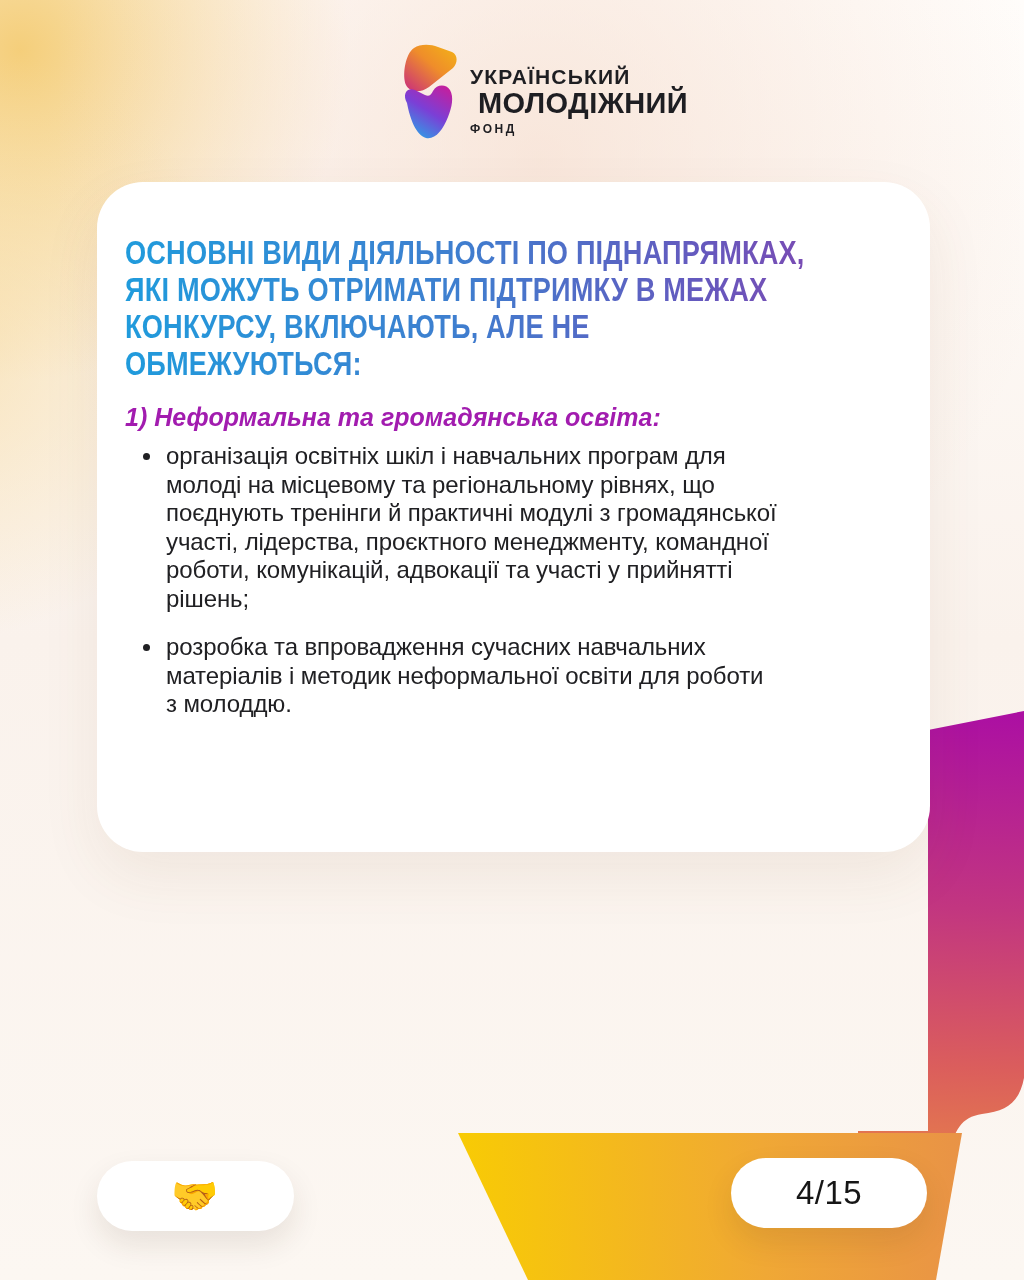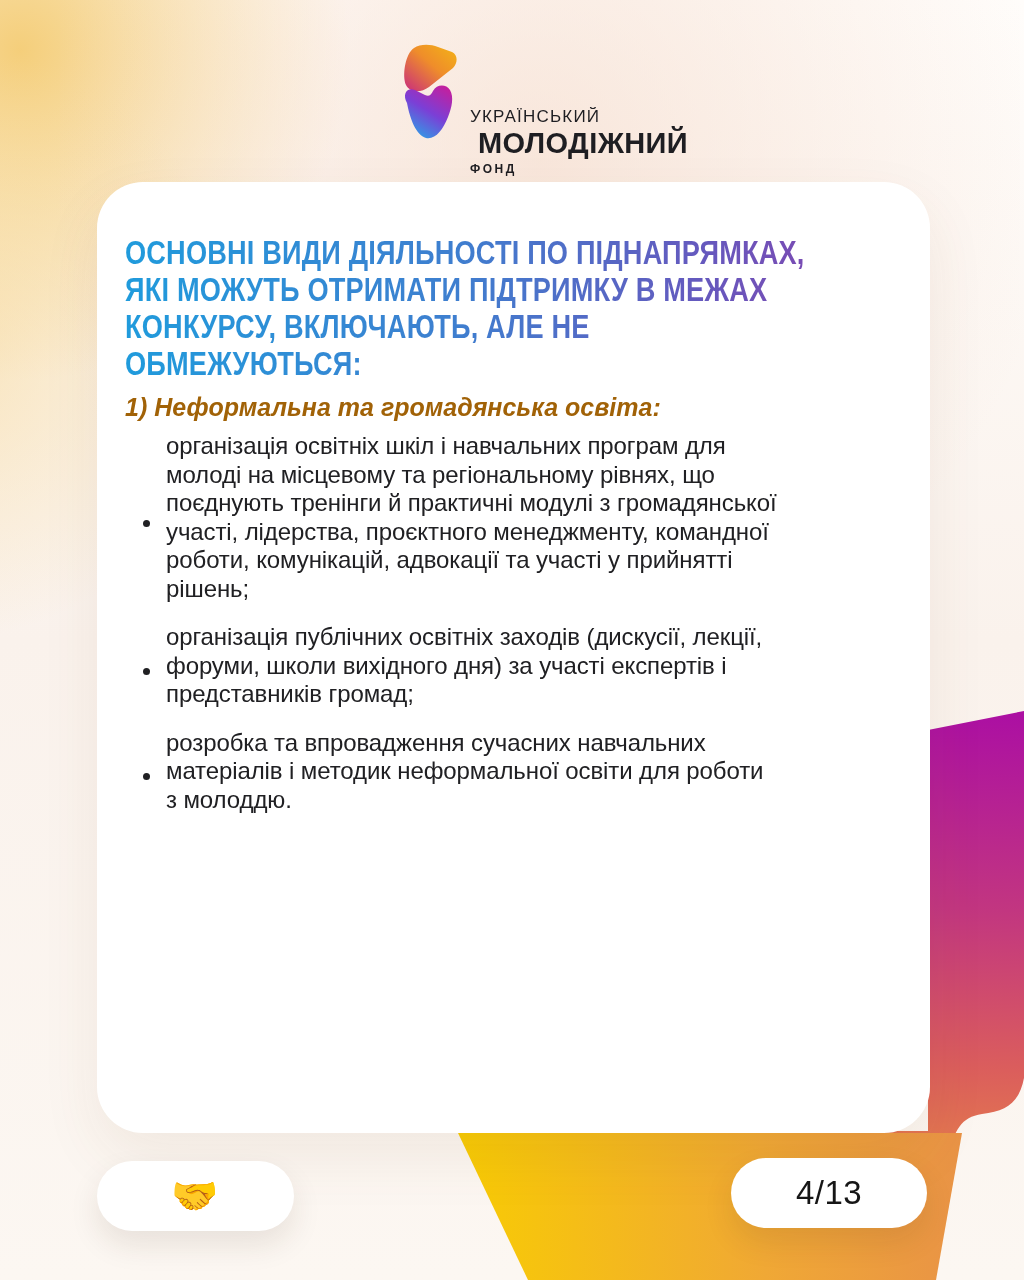--- a/index.html
+++ b/index.html
@@ -9,46 +9,46 @@
   .stage {
     position:relative; width:1024px; height:1280px; overflow:hidden;
     background:#FDF8F4;
   }
   .bg-svg { position:absolute; inset:0; }
 
   
   .logo { position:absolute; left:398px; top:40px; display:flex; align-items:flex-start; }
   .logo-mark { width:62px; height:106px; }
   .logo-text { margin-left:10px; margin-top:26px; color:#1E1E22; }
-  .logo-line1 { font-size:17px; font-weight:400; letter-spacing:1.2px; line-height:21px;margin-top:40px; }
+  .logo-line1 { font-size:21px; font-weight:700; letter-spacing:1.2px; line-height:21px; }
   .logo-line2 { font-size:29px; font-weight:700; letter-spacing:.4px; line-height:32px;margin-left:8px; }
   .logo-line3 { font-size:12px; font-weight:700; letter-spacing:2.5px; line-height:21px; }
 
   
   .card {
-    position:absolute; left:97px; top:182px; width:833px; height:951px;
+    position:absolute; left:97px; top:182px; width:833px; height:670px;
     background:#FFFFFF; border-radius:46px;
     box-shadow:0 24px 60px rgba(120,80,40,.08);
     padding:52px 26px 0 28px; overflow:hidden;
   }
   .heading {
     font-weight:700; font-size:34px; line-height:37px;
     text-transform:uppercase; white-space:pre-line;
     width:1000px; transform:scaleX(.80); transform-origin:0 0;
     background:linear-gradient(90deg,#209BDC 0%,#3F7ECF 42%,#6559BE 72%,#8F3DA8 100%);
     -webkit-background-clip:text; background-clip:text;
     -webkit-text-fill-color:transparent; color:transparent;
     letter-spacing:.2px;
   }
   .subheading {
-    margin-top:10px; font-size:25px; line-height:30px;
-    font-weight:700; font-style:italic; color:#a16207;
+    margin-top:20px; font-size:25px; line-height:30px;
+    font-weight:700; font-style:italic; color:#a21caf;
   }
   .bullets { list-style:none; margin-top:10px; }
-  .bullets li { display:flex; margin-bottom:20px;align-items:center; }
+  .bullets li { display:flex; margin-bottom:20px; }
   .dot {
     flex:none; width:7px; height:7px; border-radius:50%;
     background:#202023; margin:11px 16px 0 18px;
   }
   .btxt {
     font-size:24px; line-height:28.5px; color:#202023;
     white-space:pre-line; letter-spacing:-0.1px;
   }
 
   
@@ -150,33 +150,27 @@
         <span class="dot"></span>
         <span class="btxt">організація освітніх шкіл і навчальних програм для
 молоді на місцевому та регіональному рівнях, що
 поєднують тренінги й практичні модулі з громадянської
 участі, лідерства, проєктного менеджменту, командної
 роботи, комунікацій, адвокації та участі у прийнятті
 рішень;</span>
       </li>
       <li>
         <span class="dot"></span>
-        <span class="btxt">організація публічних освітніх заходів (дискусії, лекції,
-форуми, школи вихідного дня) за участі експертів і
-представників громад;</span>
-      </li>
-      <li>
-        <span class="dot"></span>
         <span class="btxt">розробка та впровадження сучасних навчальних
 матеріалів і методик неформальної освіти для роботи
 з молоддю.</span>
       </li>
     </ul>
   </div>
 
   <div class="pill pill-reaction">
     <span class="emoji">🤝</span>
   </div>
   <div class="pill pill-page">
-    <span class="page-num">4/13</span>
+    <span class="page-num">4/15</span>
   </div>
 
 </div>
 
 </body></html>

